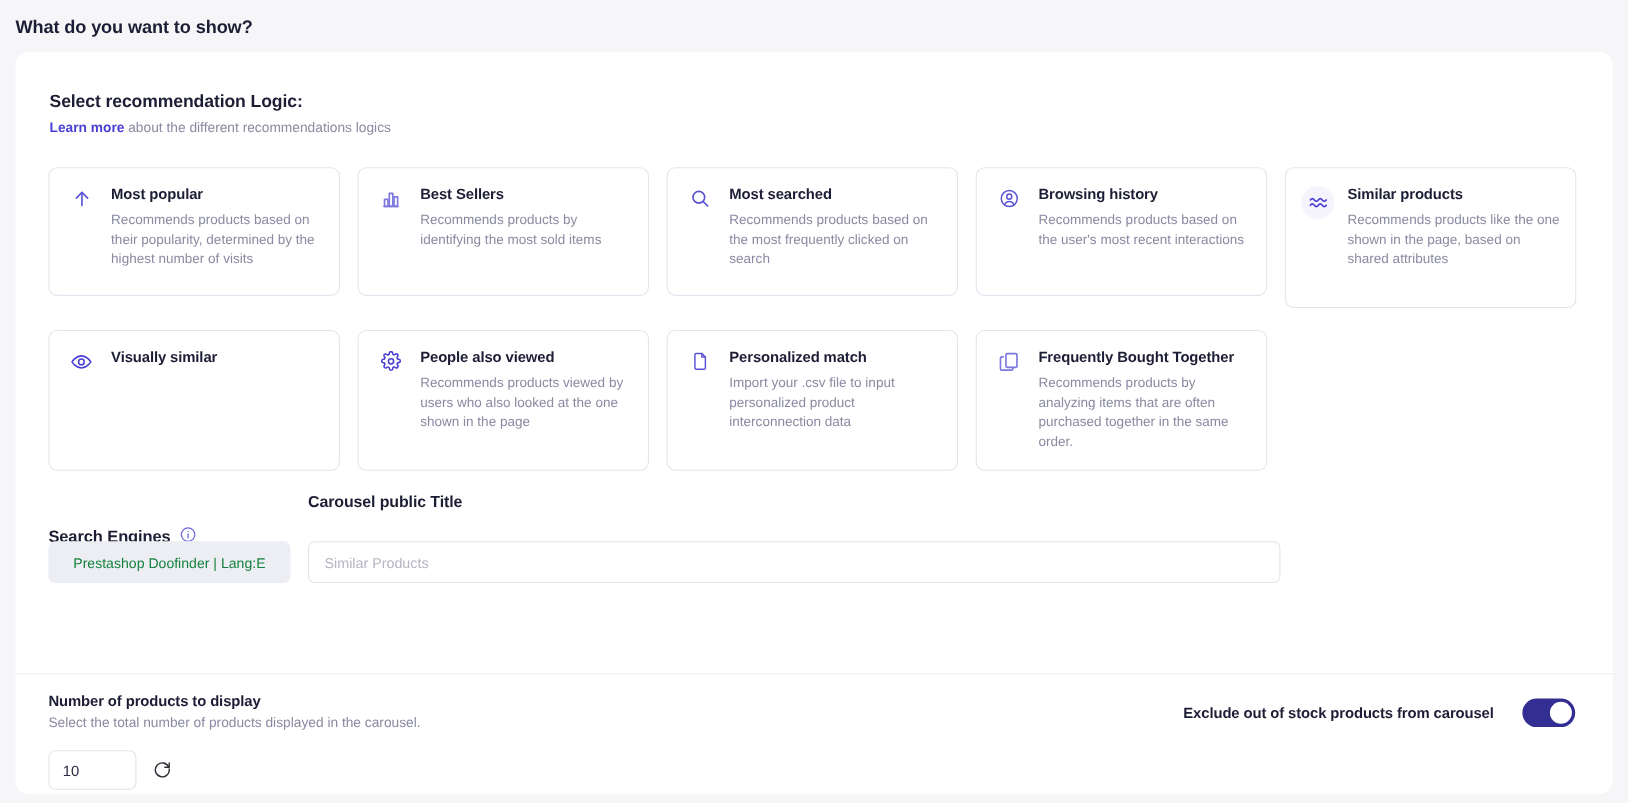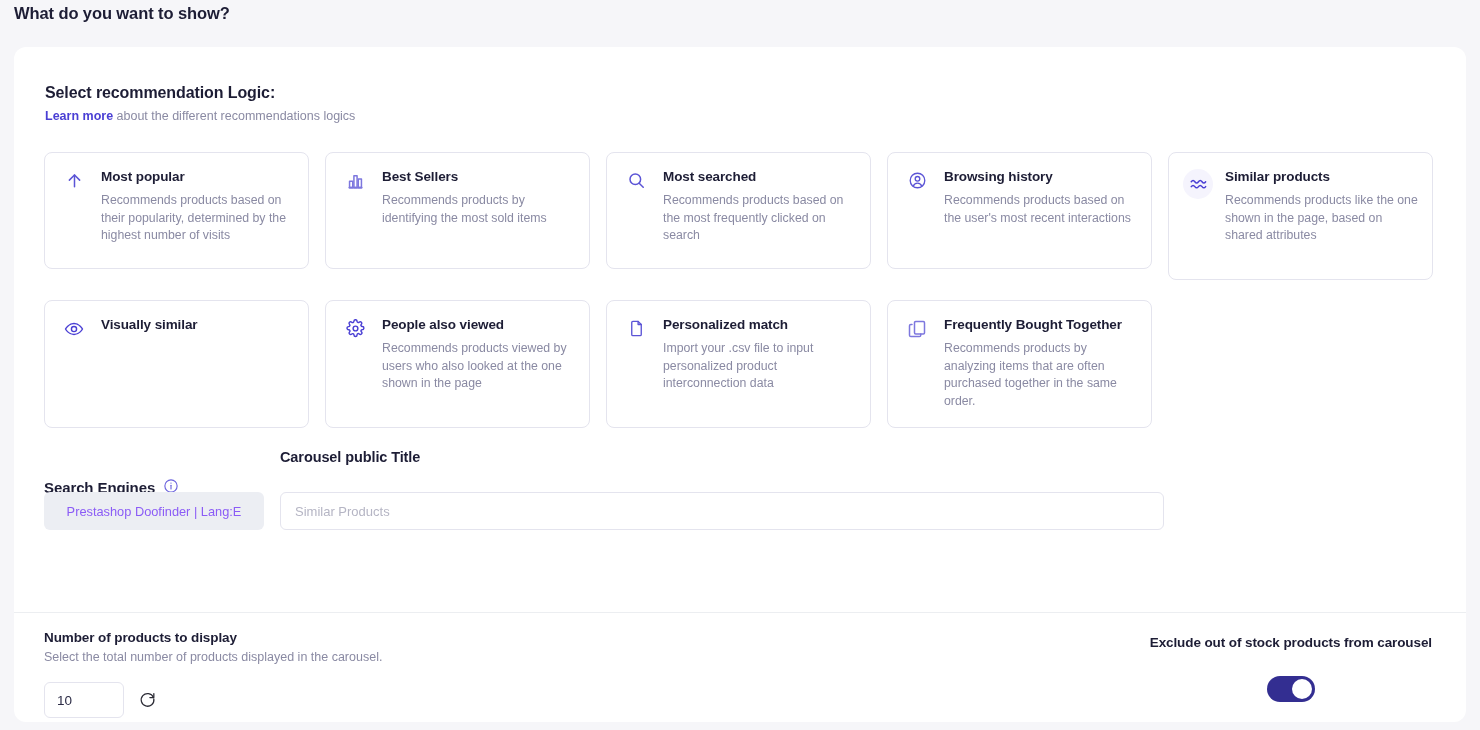--- a/index.html
+++ b/index.html
@@ -8,21 +8,21 @@
     width: 1480px; height: 730px;
     background: #f6f6f9;
     font-family: "Liberation Sans", sans-serif;
     overflow: hidden;
   }
 
   .page-header {
     height: 47px;
     padding: 0 0 0 14px;
     display: flex;
-    align-items: flex-start;
+    align-items: center;
     background: #f6f6f9;
   }
   .page-title {
     font-size: 16.5px;
     font-weight: bold;
     color: #1d1d35;
     letter-spacing: -0.1px;
     margin-top: 4px;
   }
 
@@ -141,21 +141,21 @@
     position: absolute;
     left: 0; top: 45px;
     width: 220px;
     height: 38px;
     background: #eceef3;
     border-radius: 6px;
     display: flex;
     align-items: center;
     justify-content: center;
     font-size: 12.8px;
-    color: #8b5cf6;
+    color: #15803d;
     overflow: hidden;
     white-space: nowrap;
     cursor: pointer;
   }
   .carousel-input {
     position: absolute;
     left: 236px; top: 45px;
     width: 884px;
     height: 38px;
     border: 1px solid #e4e4ee;
@@ -216,21 +216,20 @@
     align-items: center;
   }
 
   .row-exclude {
     position: absolute;
     right: 34px;
     top: 588px;
     display: flex;
     align-items: center;
     gap: 26px;
-    flex-direction: column;
   }
   .exclude-label {
     font-size: 13.5px;
     font-weight: bold;
     color: #1d1d35;
     letter-spacing: -0.1px;
   }
   .toggle {
     width: 48px;
     height: 26px;

